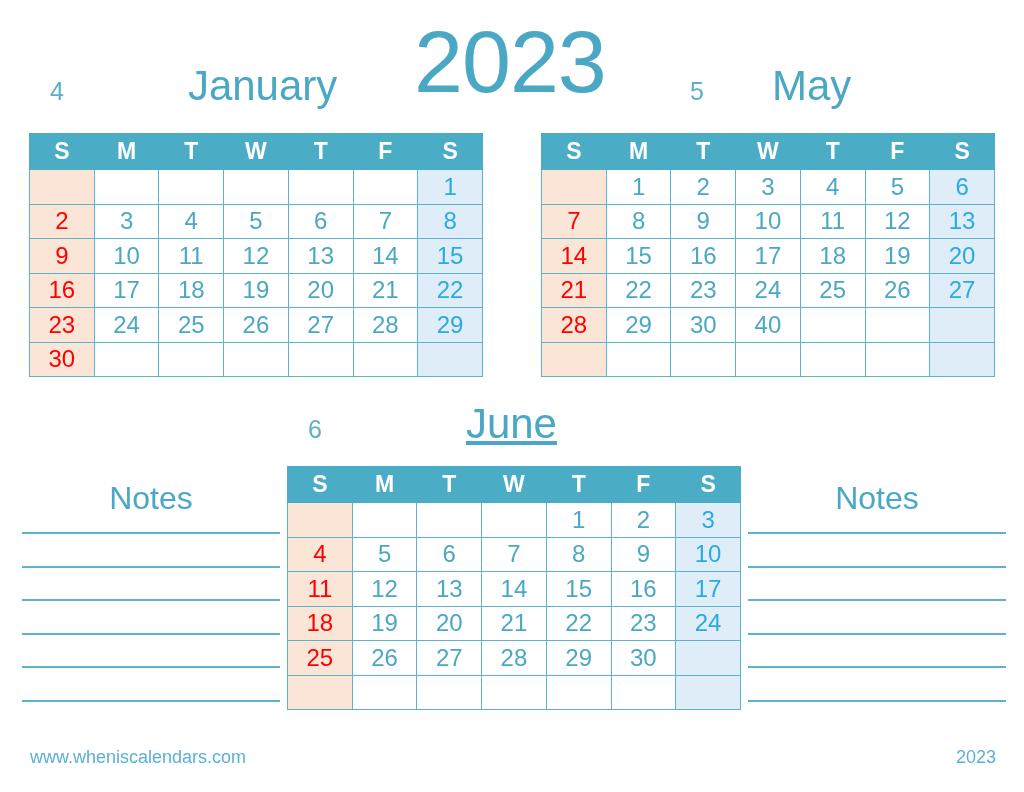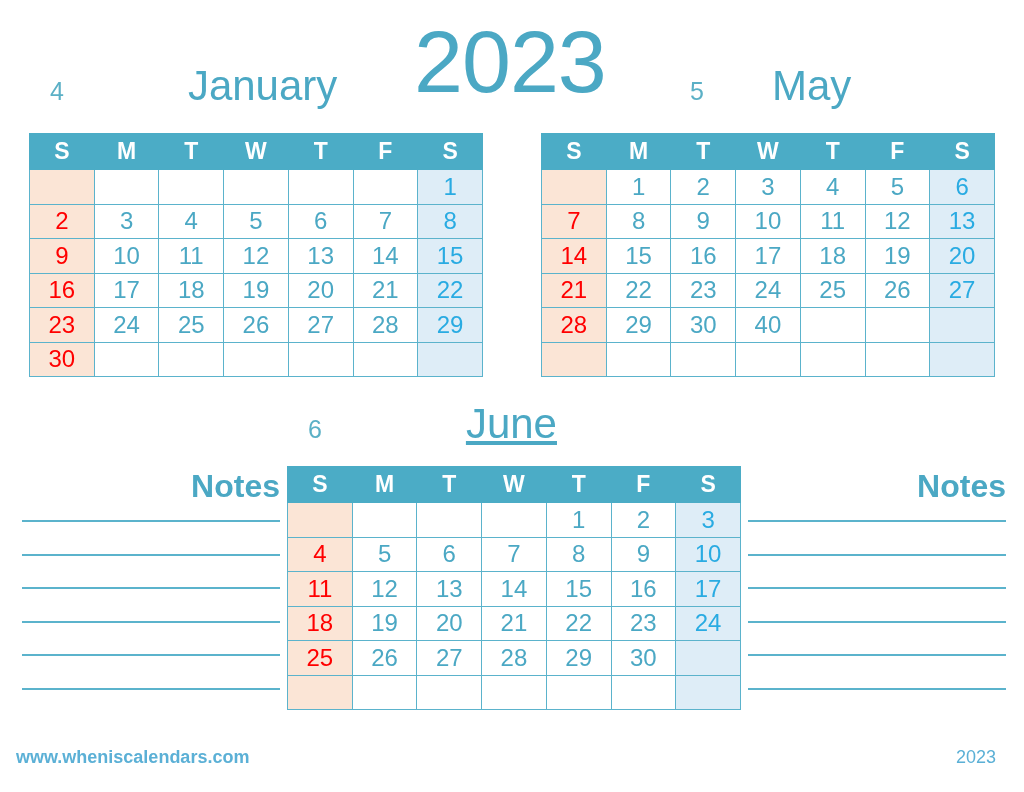--- a/index.html
+++ b/index.html
@@ -95,42 +95,42 @@
   #cal-may td { height: 33.5px; }
 
   #cal-june { left: 287px; top: 466px; width: 454px; }
   #cal-june td { height: 33.5px; }
 
   
   .notes-block { position: absolute; }
   .notes-title {
     color: #4BA8C4;
     font-size: 32px;
-    font-weight: 700;
-    text-align: right;
+    font-weight: 400;
+    text-align: center;
     line-height: 1;
+    margin-top: 12px;
   }
   .notes-lines { position: relative; margin-top: 18px; }
   .notes-line {
     height: 0;
     border-top: 2px solid #5BB3CC;
     margin-bottom: 31.6px;
   }
 
   #notes-left  { left: 22px;  top: 470px; width: 258px; }
   #notes-right { left: 748px; top: 470px; width: 258px; }
 
   
   #footer-url {
     position: absolute;
-    left: 16px;
+    left: 30px;
     top: 747px;
     color: #5BB0D6;
     font-size: 18px;
-    font-weight: bold;
   }
   #footer-year {
     position: absolute;
     right: 28px;
     top: 747px;
     color: #5BB0D6;
     font-size: 18px;
   }
 </style>
 </head>

